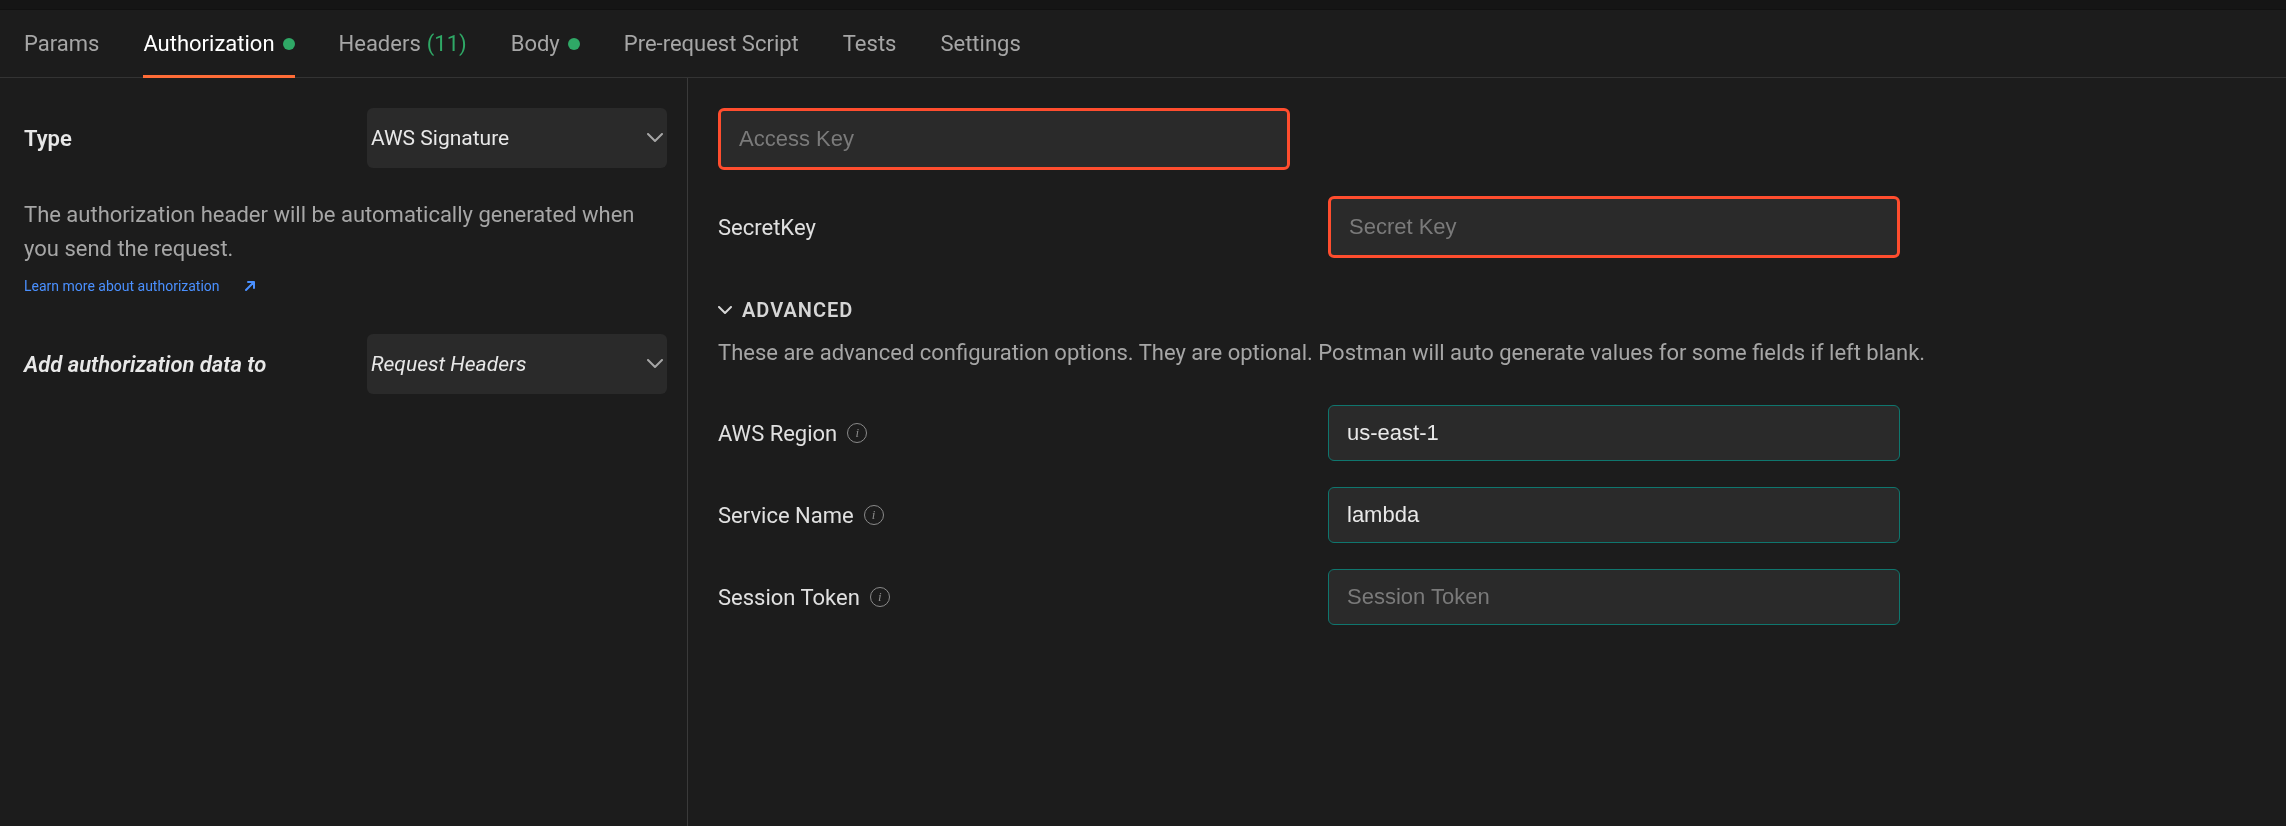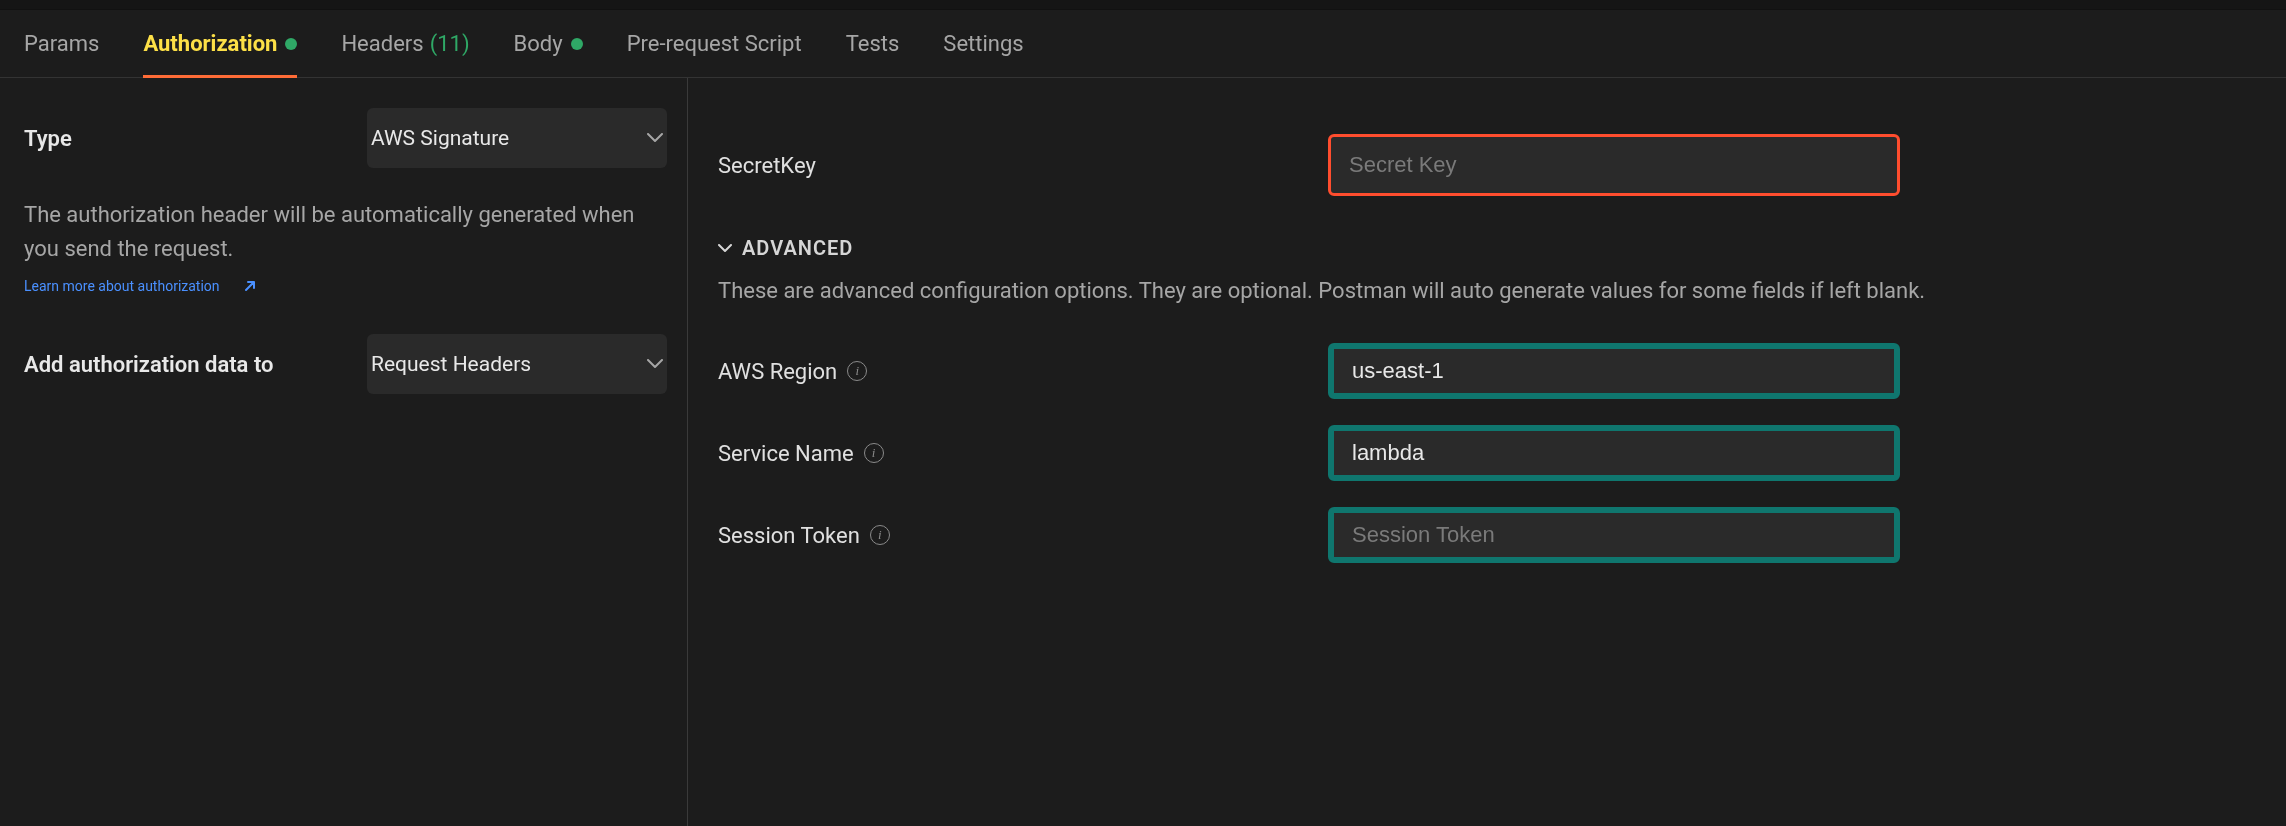--- a/index.html
+++ b/index.html
@@ -30,22 +30,22 @@
   .tab {
     display: flex;
     align-items: center;
     height: 100%;
     color: #a6a6a6;
     cursor: pointer;
     position: relative;
     font-size: 22px;
   }
   .tab.active {
-    color: #fde047;
-    font-weight: 700;
+    color: #ffffff;
+    font-weight: 400;
     align-items: center;
   }
   .tab.active::after {
     content: "";
     position: absolute;
     left: 0; right: 0;
     bottom: -1px;
     height: 3px;
     background: #ff6c37;
   }
@@ -127,21 +127,21 @@
   .form-label {
     width: 610px;
     color: #e0e0e0;
     font-size: 22px;
     display: flex;
     align-items: center;
     gap: 10px;
   }
   .input {
     background: #2a2a2a;
-    border: 6px solid #0f766e;
+    border: 1px solid #0f766e;
     border-radius: 6px;
     height: 56px;
     width: 572px;
     padding: 0 18px;
     color: #e8e8e8;
     font-size: 22px;
     outline: none;
   }
   .input.highlight {
     border: 3px solid #ff4d2e;
@@ -232,36 +232,37 @@
     <p class="desc">The authorization header will be automatically generated when you send the request.</p>
     <a class="link">
       <span>Learn more about authorization</span>
       <span>
         <svg width="16" height="16" viewBox="0 0 16 16">
             <path d="M4 12 L12 4 M6 4 H12 V10" stroke="#4a90ff" stroke-width="2" fill="none" stroke-linecap="round" stroke-linejoin="round"></path>
           </svg>
       </span>
     </a>
 
-    <div class="row" style="margin-top:10px;">
+    <div class="row" style="margin-top:10px;font-style:italic;">
       <span class="label-strong">Add authorization data to</span>
       <div class="select">
         <span>Request Headers</span>
         <span class="chev">
           <svg width="16" height="10" viewBox="0 0 16 10">
               <path d="M1 1 L8 8 L15 1" stroke="#a6a6a6" stroke-width="2" fill="none" stroke-linecap="round" stroke-linejoin="round"></path>
             </svg>
         </span>
       </div>
     </div>
   </div>
 
   <div class="right-panel">
 
     <div class="form-row">
+      <input class="input highlight" placeholder="Access Key" value="" style="">
     </div>
 
     <div class="form-row">
       <div class="form-label">SecretKey</div>
       <input class="input highlight" type="password" placeholder="Secret Key" value="" style="">
     </div>
 
     <div class="section-header">
       <span>
         <svg width="14" height="9" viewBox="0 0 14 9">

